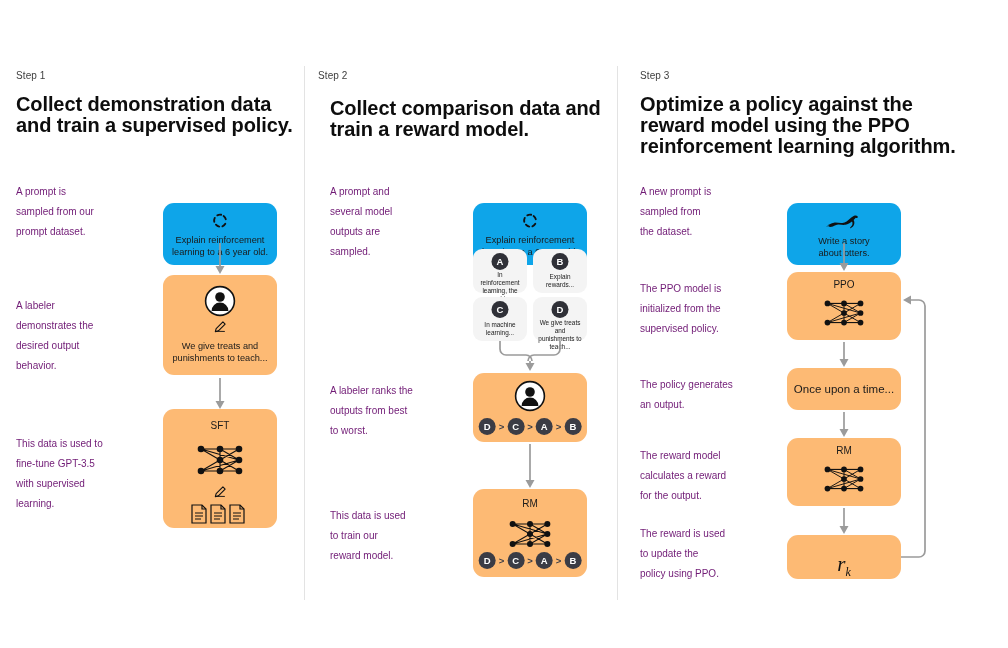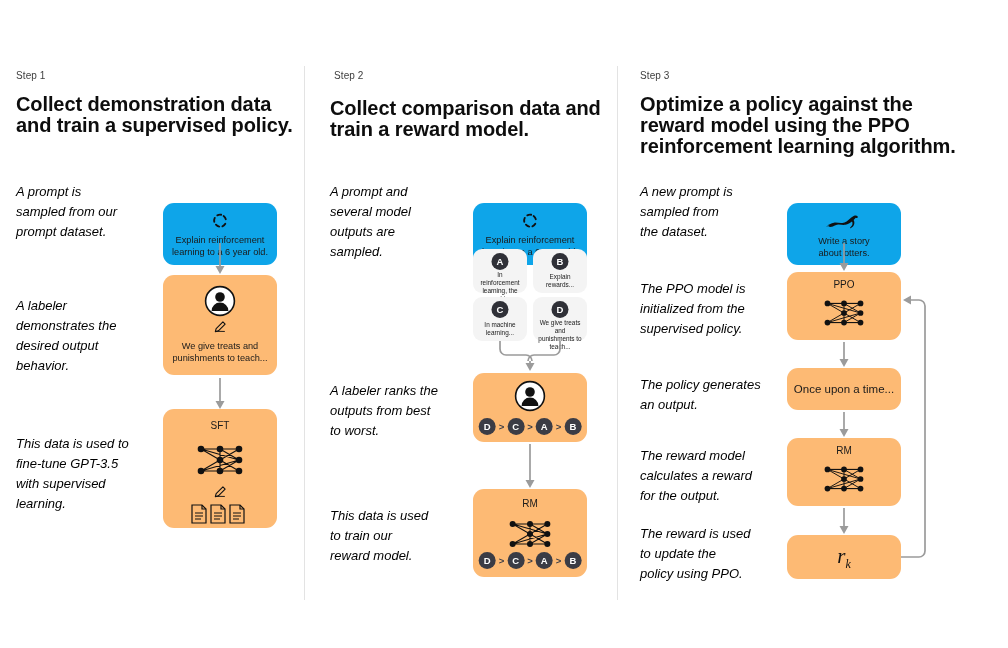--- a/index.html
+++ b/index.html
@@ -34,21 +34,21 @@
   }
   .step-title{
     position:absolute;
     font-size:20px;font-weight:bold;line-height:21px;
     color:#0d0d0d;letter-spacing:-.1px;
   }
 
   
   .caption{
     position:absolute;
-    font-size:13px;line-height:20px;color:#000000;font-style:italic;
+    font-size:10px;line-height:20px;color:#701a75;
   }
 
   
   .card{
     position:absolute;
     border-radius:11px;
     background:#fdba74;
     box-sizing:border-box;
   }
   .card.green{background:#0ea5e9;margin-top:24px;}
@@ -93,21 +93,21 @@
   .rank .b{
     width:17px;height:17px;border-radius:50%;
     background:#3b3c45;color:#fff;font-size:9.5px;font-weight:bold;
     display:flex;align-items:center;justify-content:center;
   }
   .rank .gt{font-size:9.5px;font-weight:bold;color:#3b3c45;}
 
   .reward-sym{
     position:absolute;left:0;right:0;text-align:center;
     font-family:"Liberation Serif", serif;
-    font-style:italic;font-size:21px;color:#111;
+    font-style:italic;font-size:21px;color:#111;margin-top:8px;
   }
   .reward-sym sub{font-size:12px;font-style:italic;}
 
   svg{display:block;overflow:visible;}
   .arrow-layer{position:absolute;inset:0;pointer-events:none;}
 </style>
 </head>
 <body>
 
 <div class="canvas">
@@ -218,21 +218,21 @@
       </g>
       <g fill="#9b9b9b">
         <path d="M220 274 l-4.5 -8 h9 z"></path>
           <path d="M220 409 l-4.5 -8 h9 z"></path>
       </g>
     </svg>
   </div>
 
   <div class="col" id="col2">
 
-    <div class="step-label" style="left:24px;top:70px;text-align:center;">Step 2</div>
+    <div class="step-label" style="left:8px;top:70px;text-align:center;">Step 2</div>
     <div class="step-title" style="left:20px;top:98px;width:290px;">
       <div>Collect comparison data and</div>
       <div>train a reward model.</div>
     </div>
 
     <div class="caption" style="left:20px;top:182px;width:145px;white-space:pre-line;">A prompt and
 several model
 outputs are
 sampled.</div>
     <div class="caption" style="left:20px;top:381px;width:150px;white-space:pre-line;">A labeler ranks the

